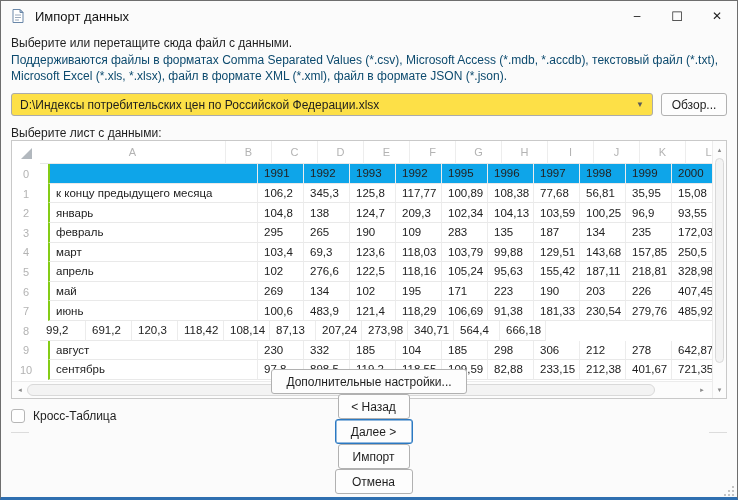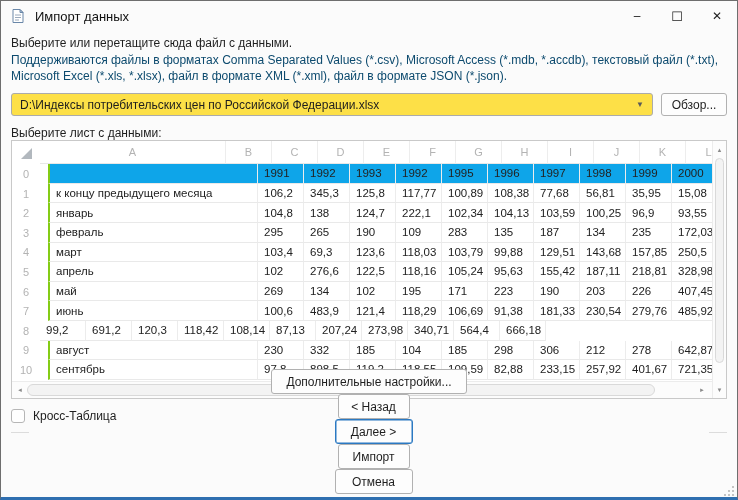--- a/index.html
+++ b/index.html
@@ -182,21 +182,21 @@
               <div class="gcell">35,95</div>
               <div class="gcell">15,08</div>
               <div class="gcell">145,78</div>
             </div>
             <div class="grow">
               <div class="rnum">2</div>
               <div class="gcell gcell-a">январь</div>
               <div class="gcell">104,8</div>
               <div class="gcell">138</div>
               <div class="gcell">124,7</div>
-              <div class="gcell">222,1</div>
+              <div class="gcell">209,3</div>
               <div class="gcell">102,34</div>
               <div class="gcell">104,13</div>
               <div class="gcell">103,59</div>
               <div class="gcell">100,25</div>
               <div class="gcell">96,9</div>
               <div class="gcell">93,55</div>
               <div class="gcell">90,21</div>
             </div>
             <div class="grow">
               <div class="rnum">3</div>
@@ -305,21 +305,21 @@
             <div class="grow">
               <div class="rnum">10</div>
               <div class="gcell gcell-a">сентябрь</div>
               <div class="gcell">97,8</div>
               <div class="gcell">898,5</div>
               <div class="gcell">119,2</div>
               <div class="gcell">118,55</div>
               <div class="gcell">109,59</div>
               <div class="gcell">82,88</div>
               <div class="gcell">233,15</div>
-              <div class="gcell">257,92</div>
+              <div class="gcell">212,38</div>
               <div class="gcell">401,67</div>
               <div class="gcell">721,35</div>
               <div class="gcell">858,17</div>
             </div>
           </div>
       </div>
 
       <div class="vscroll">
         <div class="arrow up">▲</div>
         <div class="vthumb"></div>

